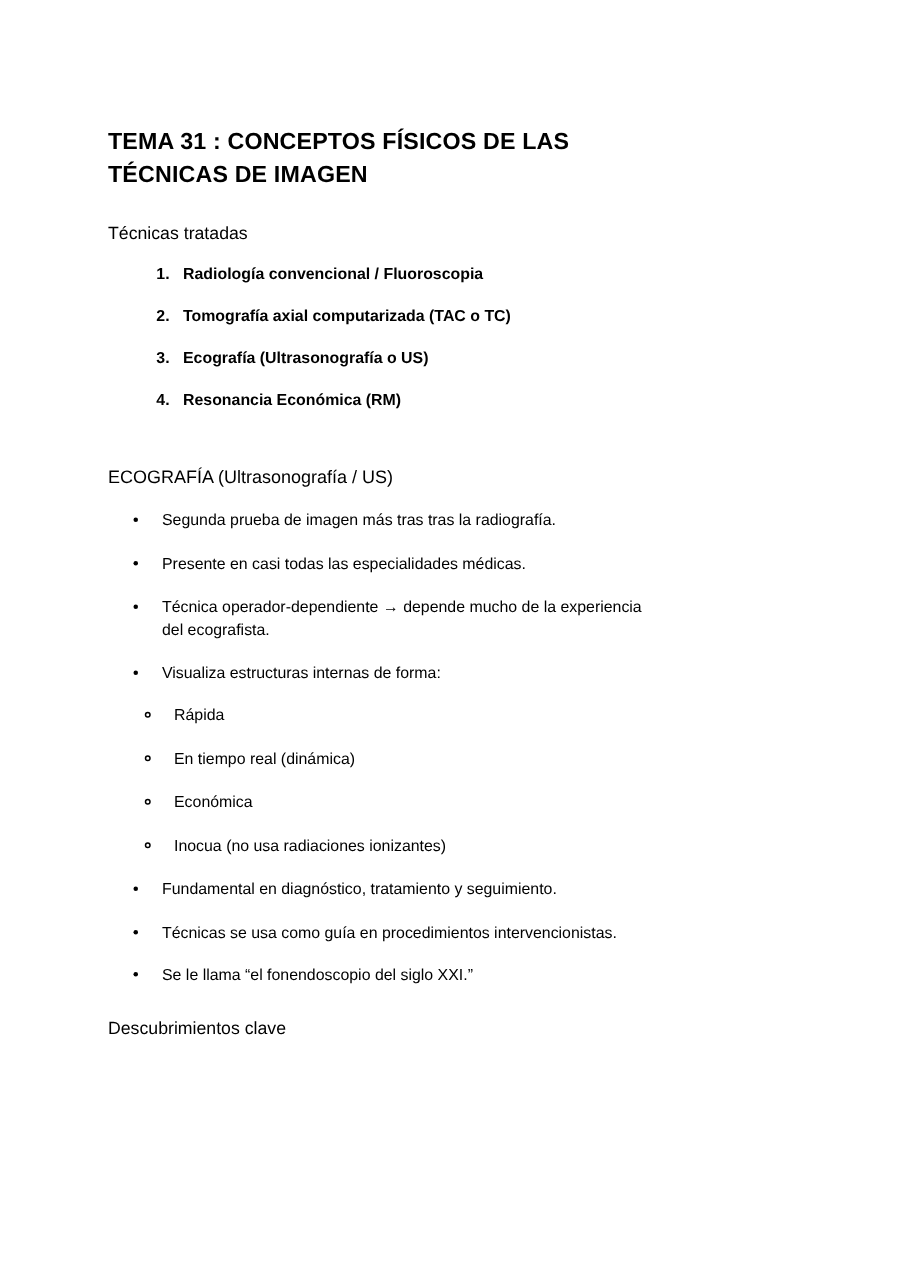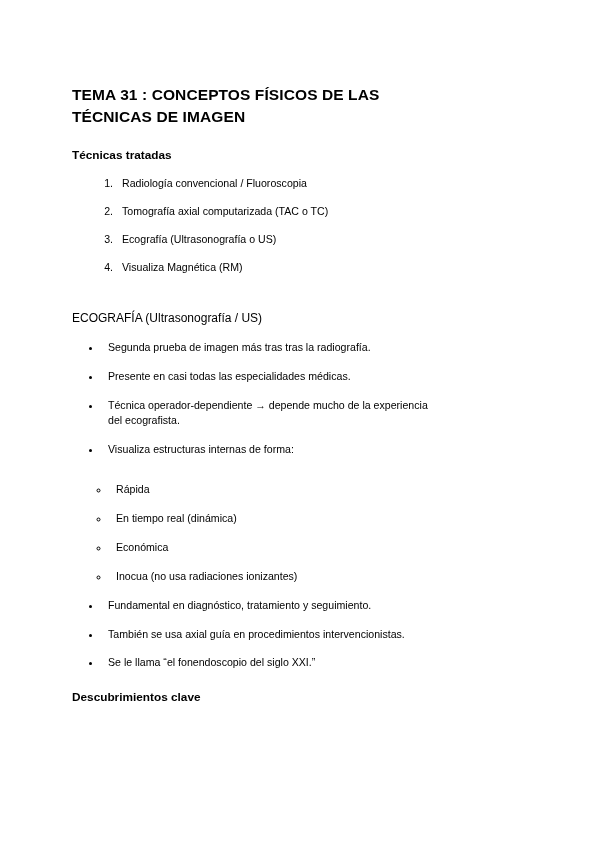--- a/index.html
+++ b/index.html
@@ -29,48 +29,49 @@
     letter-spacing: 0.1px;
   }
   h2.section-heading {
     font-size: 12px;
     font-weight: normal;
     margin: 36px 0 0 0;
     line-height: 1.3;
   }
   h3.sub-heading {
     font-size: 11.8px;
-    font-weight: bold;
+    font-weight: normal;
     margin: 20px 0 0 0;
     line-height: 1.3;
   }
   ol.numbered-list {
     margin: 13px 0 0 0;
     padding-left: 44px;
     list-style-type: decimal;
   }
   ol.numbered-list > li {
     font-size: 10.6px;
     line-height: 1.4;
     margin-bottom: 13px;
     padding-left: 6px;
+    font-weight: bold;
   }
   ul.bullet-list {
     margin: 14px 0 0 0;
     padding-left: 30px;
     list-style-type: disc;
   }
   ul.bullet-list > li {
     font-size: 10.6px;
     line-height: 1.4;
     margin-bottom: 14px;
     padding-left: 6px;
   }
   ul.sub-bullet-list {
-    margin: 26px 0 0 0;
+    margin: 14px 0 0 0;
     padding-left: 38px;
     list-style-type: circle;
   }
   ul.sub-bullet-list > li {
     font-size: 10.6px;
     line-height: 1.4;
     margin-bottom: 14px;
     padding-left: 6px;
   }
   li::marker {
@@ -83,21 +84,21 @@
 <div class="page">
 
   <h1 class="doc-title">TEMA 31 : CONCEPTOS FÍSICOS DE LAS TÉCNICAS DE IMAGEN</h1>
 
   <h3 class="sub-heading">Técnicas tratadas</h3>
 
   <ol class="numbered-list">
     <li>Radiología convencional / Fluoroscopia</li>
     <li>Tomografía axial computarizada (TAC o TC)</li>
     <li>Ecografía (Ultrasonografía o US)</li>
-    <li>Visualiza Magnética (RM)</li>
+    <li>Resonancia Económica (RM)</li>
   </ol>
 
   <h2 class="section-heading">ECOGRAFÍA (Ultrasonografía / US)</h2>
 
 
   <ul class="bullet-list">
     <li>Segunda prueba de imagen más tras tras la radiografía.</li>
     <li>Presente en casi todas las especialidades médicas.</li>
     <li>Técnica operador-dependiente → depende mucho de la experiencia del ecografista.</li>
     <li>Visualiza estructuras internas de forma:</li>
@@ -105,20 +106,20 @@
 
   <ul class="sub-bullet-list">
     <li>Rápida</li>
     <li>En tiempo real (dinámica)</li>
     <li>Económica</li>
     <li>Inocua (no usa radiaciones ionizantes)</li>
   </ul>
 
   <ul class="bullet-list">
     <li>Fundamental en diagnóstico, tratamiento y seguimiento.</li>
-    <li>También se usa axial guía en procedimientos intervencionistas.</li>
+    <li>Técnicas se usa como guía en procedimientos intervencionistas.</li>
     <li>Se le llama “el fonendoscopio del siglo XXI.”</li>
   </ul>
 
 
   <h3 class="sub-heading">Descubrimientos clave</h3>
 
 </div>
 
 </body></html>

